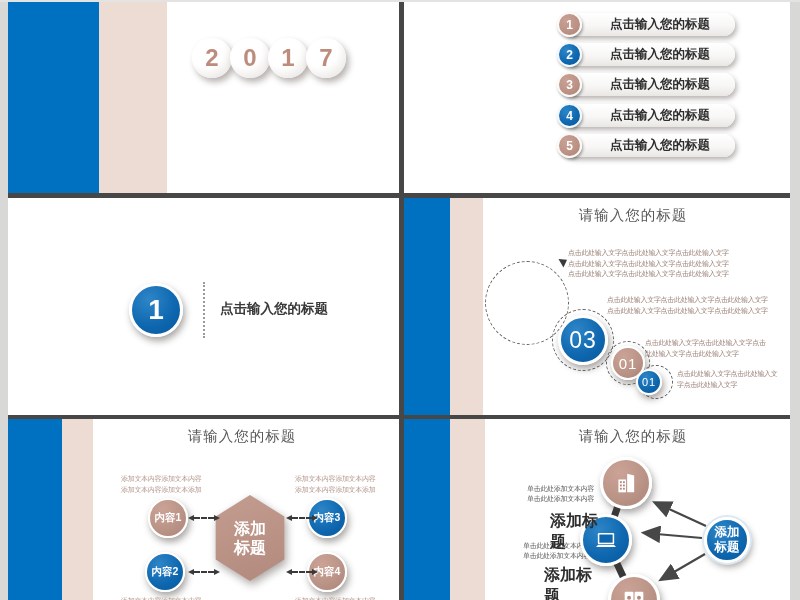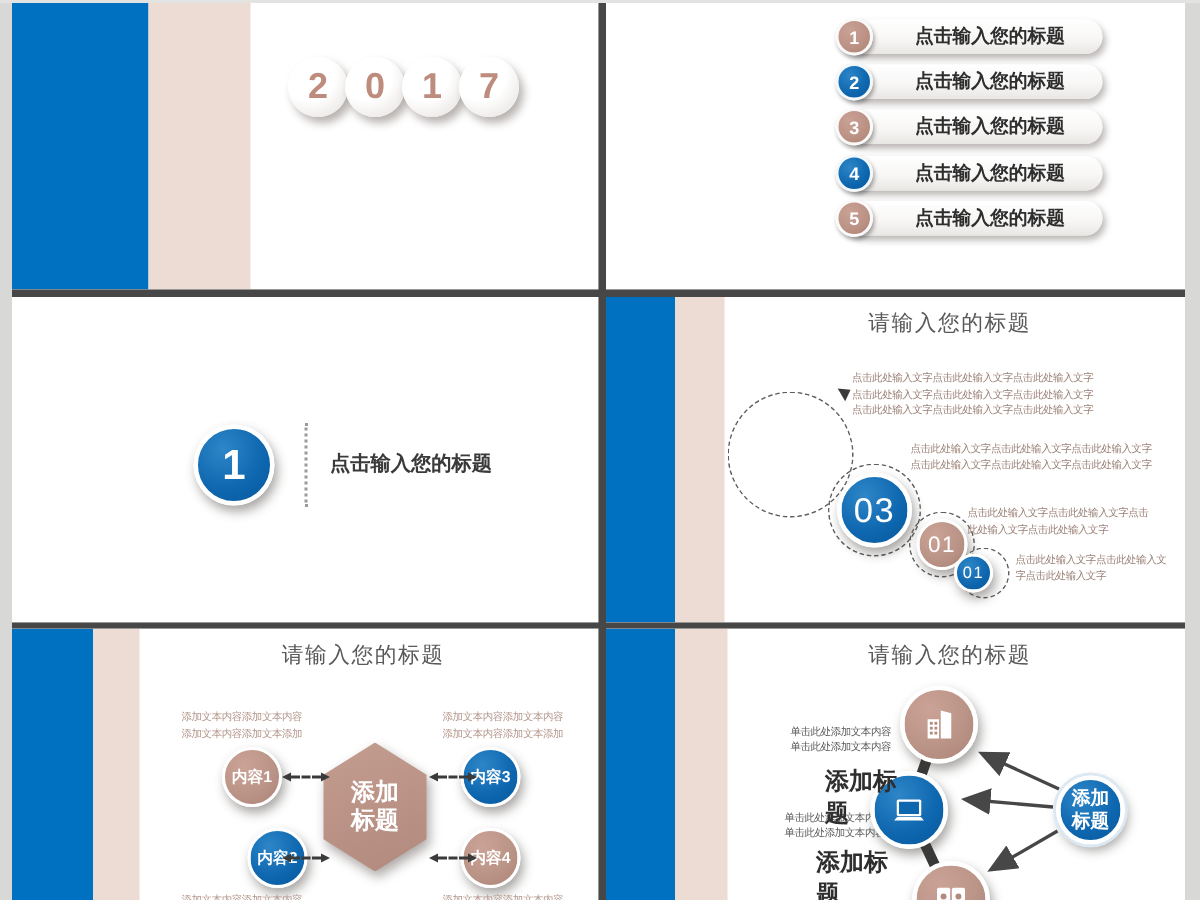--- a/index.html
+++ b/index.html
@@ -191,21 +191,21 @@
       <div>添加文本内容添加文本添加</div>
     </div>
     <div class="abs small-tan" style="left:287px;top:54px;width:90px;">
       <div>添加文本内容添加文本内容</div>
       <div>添加文本内容添加文本添加</div>
     </div>
 
     <div class="abs circle tan-grad white-ring content-circle" style="left:140px;top:79px;border-width:2px;">
       <span>内容1</span>
     </div>
-    <div class="abs circle blue-grad white-ring content-circle" style="left:157px;top:133px;border-width:2px;">
+    <div class="abs circle blue-grad white-ring content-circle" style="left:137px;top:133px;border-width:2px;">
       <span>内容2</span>
     </div>
     <div class="abs circle blue-grad white-ring content-circle" style="left:299px;top:79px;border-width:2px;">
       <span>内容3</span>
     </div>
     <div class="abs circle tan-grad white-ring content-circle" style="left:299px;top:133px;border-width:2px;">
       <span>内容4</span>
     </div>
 
     <div class="abs hex-wrap" style="left:0;top:0;">

